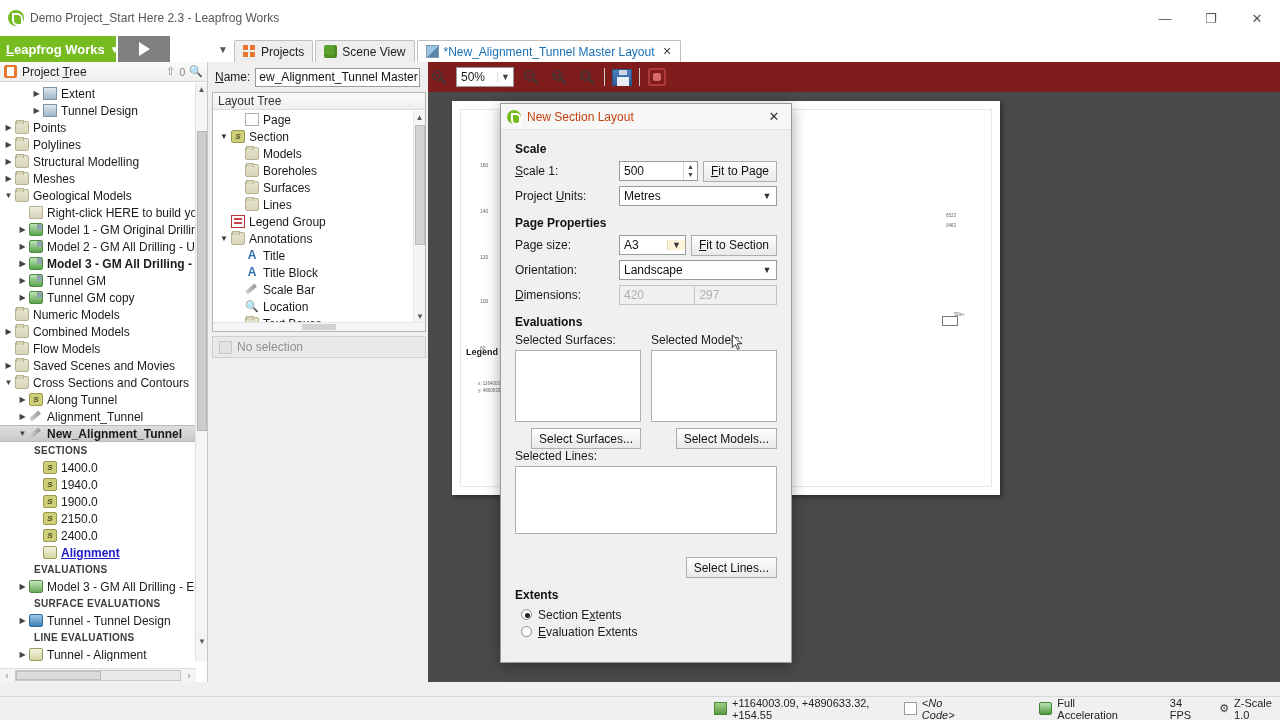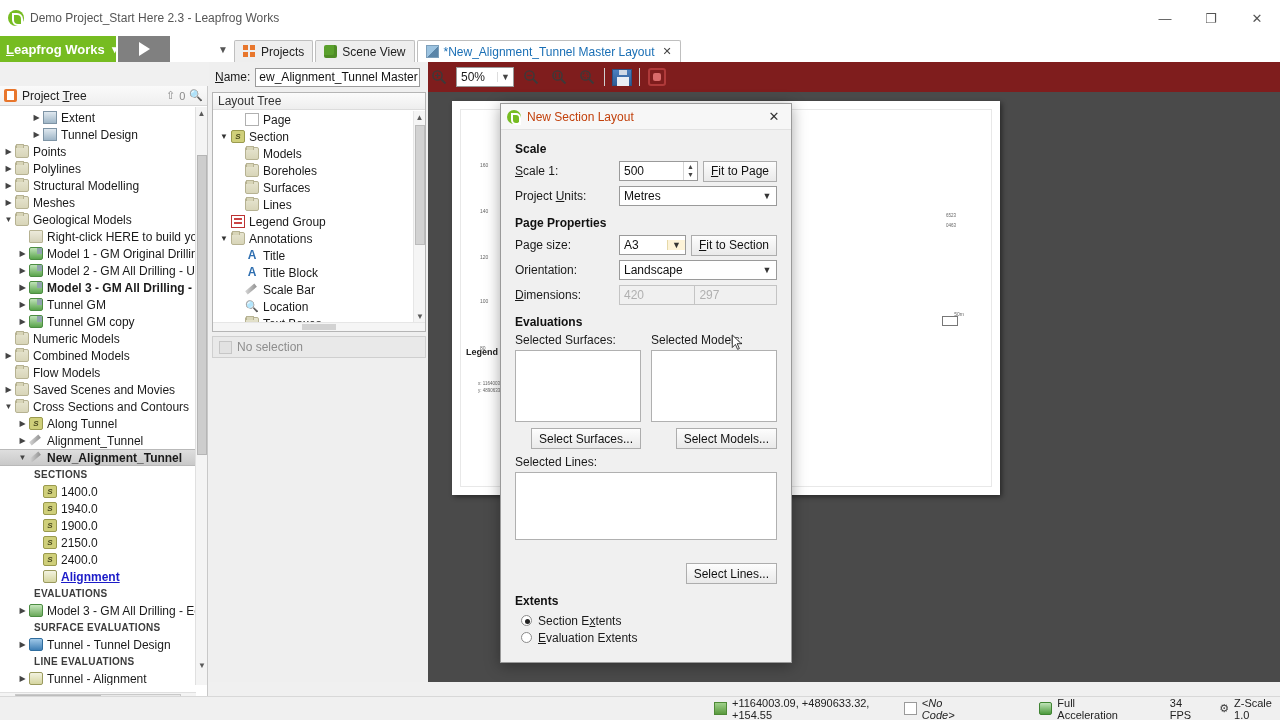--- a/index.html
+++ b/index.html
@@ -72,21 +72,21 @@
   .userbtn {
     position:absolute; right:4px; top:36px; height:24px; background:#76bc21; color:#fff;
     font-weight:bold; font-size:12px; display:flex; align-items:center; gap:5px; padding:0 8px;
     border-radius:2px;
   }
   .userbtn .chev{font-weight:normal;font-size:10px;}
 
   
   .sidebar {
     position:absolute; left:0; top:62px; width:208px; height:620px;
-    background:#fff; border-right:1px solid #c8c8c8;margin-top:24px;
+    background:#fff; border-right:1px solid #c8c8c8;
   }
   .pt-header {
     height:20px; display:flex; align-items:center; gap:5px; padding:0 4px;
     background:linear-gradient(#fafafa,#efefef); border-bottom:1px solid #d6d6d6;
     font-size:12px; color:#222;
   }
   .pt-header .spacer{margin-left:auto;display:flex;align-items:center;gap:4px;color:#8a8a8a;font-size:11px;}
   .ic-pt { background:#e8762c; border-radius:2px; position:relative; }
   .ic-pt:after{content:"";position:absolute;left:3px;top:2px;width:7px;height:9px;background:#fff;}
   .tree { position:absolute; left:0; top:21px; width:196px; height:578px; overflow:hidden; padding-top:2px; }
@@ -734,21 +734,21 @@
         </div>
         <div style="width:126px">
           <div class="lbl-sm">Selected Models:</div>
           <div class="listbox" style="height:72px"></div>
           <div style="display:flex;justify-content:flex-end;margin-top:6px;">
             <div class="btn">Select Models...</div>
           </div>
         </div>
       </div>
 
-      <div class="lbl-sm" style="margin-top:6px">Selected Lines:</div>
+      <div class="lbl-sm" style="margin-top:0">Selected Lines:</div>
       <div class="listbox" style="height:68px"></div>
       <div style="display:flex;justify-content:flex-end;margin-top:23px;">
         <div class="btn">Select Lines...</div>
       </div>
 
       <div class="sec-h" style="margin-top:10px">Extents</div>
       <div class="radio-row" style="padding-left:6px">
         <span class="radio on"></span>
         <span>Section E<span class="u">x</span>tents</span>
       </div>

